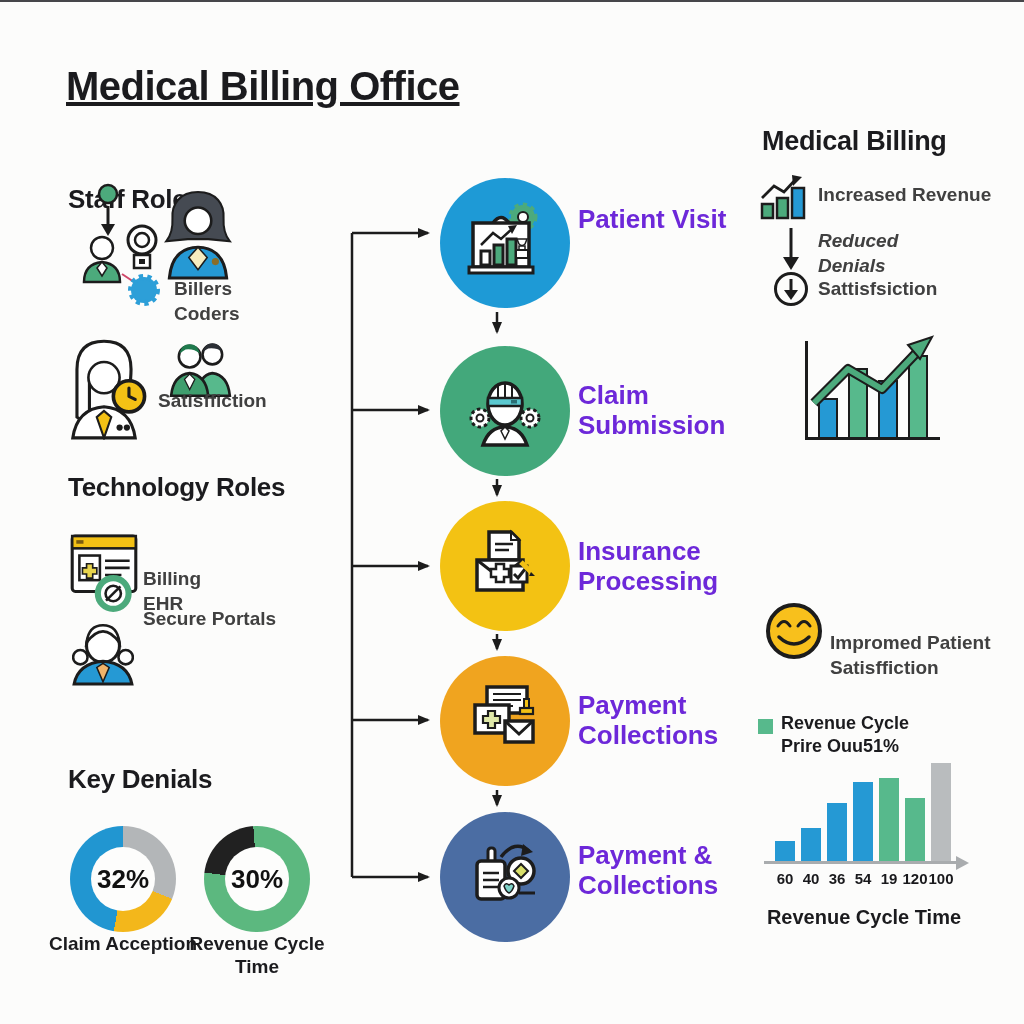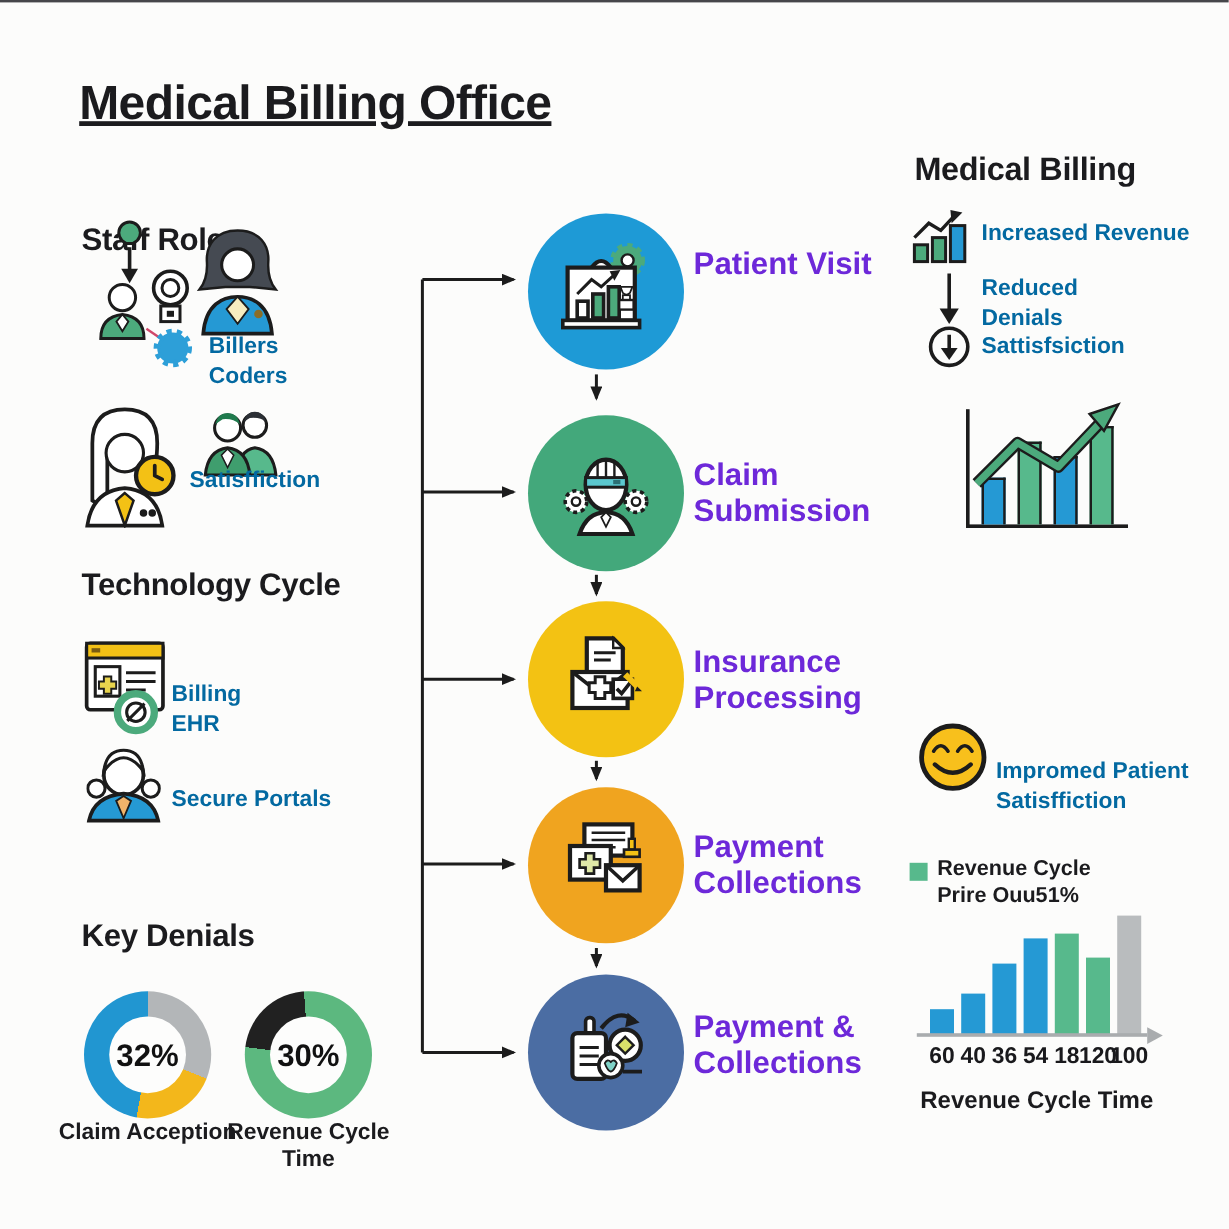--- a/index.html
+++ b/index.html
@@ -7,21 +7,21 @@
     width:1024px;height:1024px;position:relative;overflow:hidden;
     background:#fcfcfb;color:#1b1b1e;
     font-family:"Liberation Sans", sans-serif;
   }
   .abs{position:absolute;}
   .preline{white-space:pre-line;}
   .top-line{position:absolute;top:0;left:0;right:0;height:2px;background:#26262a;opacity:.85;}
 
   .page-title{left:66px;top:64px;font-size:40px;font-weight:bold;letter-spacing:-.5px;text-decoration:underline;}
   .h2{font-size:26px;font-weight:bold;letter-spacing:-.3px;}
-  .item-label{font-size:19px;font-weight:600;line-height:25px;color:#0369a1;}
+  .item-label{font-size:19px;font-weight:600;line-height:25px;color:#404040;}
   .small-label{font-size:18px;font-weight:600;line-height:23px;color:#1b1b1e;}
 
   
   .connector{left:0;top:0;pointer-events:none;}
   .flow-circle{width:130px;height:130px;border-radius:50%;left:440px;
     display:flex;align-items:center;justify-content:center;}
   .flow-label{left:578px;font-size:26px;font-weight:bold;line-height:30px;color:#6d28d9;}
 
   
   .donut{width:106px;height:106px;border-radius:50%;}
@@ -38,21 +38,21 @@
 
   
   .cycle-chart{left:764px;top:758px;width:200px;height:104px;}
   .cycle-baseline{position:absolute;left:0;bottom:-2px;width:192px;height:3px;background:#a9acae;}
   .cycle-arrowhead{position:absolute;left:192px;bottom:-8px;width:0;height:0;
     border-left:13px solid #a9acae;border-top:7px solid transparent;border-bottom:7px solid transparent;}
   .cycle-bars{position:absolute;left:11px;bottom:0;display:flex;align-items:flex-end;gap:6px;}
   .cycle-bars .bar{width:20px;}
   .cycle-labels{left:775px;top:870px;display:flex;gap:6px;padding-left:0;}
   .cycle-labels .bar-label{width:20px;display:flex;justify-content:center;
-    font-size:19px;font-weight:600;white-space:nowrap;color:#19191c;}
+    font-size:15px;font-weight:600;white-space:nowrap;color:#19191c;}
   .cycle-title{left:764px;top:906px;width:200px;text-align:center;font-size:20px;font-weight:bold;}
 
   .legend-square{width:15px;height:15px;background:#57b98c;}
   svg{display:block;}
 </style>
 </head>
 <body>
 
 <div class="top-line"></div>
 
@@ -108,21 +108,21 @@
     <path d="M34,11 Q36,3 43,3 Q50,3 52,11 Q47,7 39,8 Z" fill="#2b2f35"></path>
     <path d="M28,54 Q30,34 43,32 Q58,34 60,54 Z" fill="#57b98c" stroke="#1c1c1c" stroke-width="2.5"></path>
     <circle cx="21" cy="16" r="10.5" fill="#fff" stroke="#1c1c1c" stroke-width="2.5"></circle>
     <path d="M11,13 Q13,4 21,4 Q29,4 31,13 Q25,8 17,9 Z" fill="#1f7a4d"></path>
     <path d="M3,54 Q5,34 21,32 Q37,34 39,54 Z" fill="#3f9e6e" stroke="#1c1c1c" stroke-width="2.5"></path>
     <polygon points="21,33 16,38 21,48 26,38" fill="#fff" stroke="#1c1c1c" stroke-width="1.2"></polygon>
   </svg>
 </div>
 <div class="abs item-label" style="left:158px;top:388px;">Satisffiction</div>
 
-<div class="abs h2" style="left:68px;top:472px;">Technology Cycle</div>
+<div class="abs h2" style="left:68px;top:472px;">Technology Roles</div>
 
 <div class="abs" style="left:70px;top:534px;">
   <svg width="68" height="80" viewBox="0 0 66 78">
     <rect x="2" y="2" width="62" height="54" rx="3" fill="#fff" stroke="#1c1c1c" stroke-width="3"></rect>
     <rect x="2" y="2" width="62" height="12" fill="#f3c115" stroke="#1c1c1c" stroke-width="2.5"></rect>
     <rect x="6" y="6" width="7" height="3.5" fill="#7a5c10"></rect>
     <rect x="9" y="21" width="20" height="24" fill="#fff" stroke="#1c1c1c" stroke-width="2.5"></rect>
     <path d="M16,29 h6 v4 h4 v6 h-4 v4 h-6 v-4 h-4 v-6 h4 Z" fill="#e8d44d" stroke="#1c1c1c" stroke-width="1.6"></path>
     <path d="M34,26 H58 M34,33 H58 M34,40 H50" stroke="#1c1c1c" stroke-width="2.5"></path>
     <circle cx="42" cy="58" r="15" fill="#fff" stroke="#4caa7c" stroke-width="6"></circle>
@@ -136,21 +136,21 @@
 <div class="abs" style="left:72px;top:618px;">
   <svg width="62" height="68" viewBox="0 0 60 66">
     <circle cx="8" cy="38" r="7" fill="#fff" stroke="#1c1c1c" stroke-width="2.5"></circle>
     <circle cx="52" cy="38" r="7" fill="#fff" stroke="#1c1c1c" stroke-width="2.5"></circle>
     <circle cx="30" cy="27" r="16" fill="#fff" stroke="#1c1c1c" stroke-width="3"></circle>
     <path d="M14,24 Q16,7 30,7 Q44,7 46,24 Q38,13 30,13 Q22,13 14,24 Z" fill="#fff" stroke="#1c1c1c" stroke-width="2.5"></path>
     <path d="M2,64 Q6,44 30,42 Q54,44 58,64 Z" fill="#2599d4" stroke="#1c1c1c" stroke-width="3"></path>
     <polygon points="30,44 24,48 30,62 36,48" fill="#f0b36a" stroke="#1c1c1c" stroke-width="1.5"></polygon>
   </svg>
 </div>
-<div class="abs item-label" style="left:143px;top:654px;">Secure Portals</div>
+<div class="abs item-label" style="left:143px;top:606px;">Secure Portals</div>
 
 <div class="abs h2" style="left:68px;top:764px;">Key Denials</div>
 
 <div class="abs donut" style="left: 70px; top: 826px; background: conic-gradient(rgb(179, 182, 184) 0deg, rgb(179, 182, 184) 112deg, rgb(243, 183, 27) 112deg, rgb(243, 183, 27) 190deg, rgb(33, 150, 209) 190deg, rgb(33, 150, 209) 360deg);">
   <div class="hole"></div>
   <div class="pct">32%</div>
 </div>
 <div class="abs donut-label" style="left:33px;top:932px;width:180px;">Claim Acception</div>
 
 <div class="abs donut" style="left: 204px; top: 826px; background: conic-gradient(rgb(92, 184, 127) 0deg, rgb(92, 184, 127) 277deg, rgb(33, 33, 33) 277deg, rgb(33, 33, 33) 356deg, rgb(92, 184, 127) 356deg, rgb(92, 184, 127) 360deg);">
@@ -288,21 +288,21 @@
   </svg>
 </div>
 <div class="abs item-label" style="left:818px;top:182px;">Increased Revenue</div>
 
 <div class="abs" style="left:778px;top:226px;">
   <svg width="26" height="46" viewBox="0 0 26 46">
     <line x1="13" y1="2" x2="13" y2="34" stroke="#1c1c1c" stroke-width="3"></line>
     <polygon points="5,31 21,31 13,44" fill="#1c1c1c"></polygon>
   </svg>
 </div>
-<div class="abs item-label preline" style="left:818px;top:228px;">Reduced
+<div class="abs item-label preline" style="left:818px;top:228px;font-style:italic;">Reduced
 Denials</div>
 
 <div class="abs" style="left:772px;top:270px;">
   <svg width="38" height="38" viewBox="0 0 38 38">
     <circle cx="19" cy="19" r="15.5" fill="none" stroke="#1c1c1c" stroke-width="3"></circle>
     <line x1="19" y1="9" x2="19" y2="22" stroke="#1c1c1c" stroke-width="3"></line>
     <polygon points="12,20 26,20 19,30" fill="#1c1c1c"></polygon>
   </svg>
 </div>
 <div class="abs item-label" style="left:818px;top:276px;">Sattisfsiction</div>
@@ -347,17 +347,17 @@
       <div class="bar" style="height: 99px; background: rgb(185, 188, 190);"></div>
     </div>
   <div class="cycle-baseline"></div>
   <div class="cycle-arrowhead"></div>
 </div>
 <div class="abs cycle-labels">
     <span class="bar-label">60</span>
     <span class="bar-label">40</span>
     <span class="bar-label">36</span>
     <span class="bar-label">54</span>
-    <span class="bar-label">18</span>
+    <span class="bar-label">19</span>
     <span class="bar-label">120</span>
     <span class="bar-label">100</span>
   </div>
 <div class="abs cycle-title">Revenue Cycle Time</div>
 
 </body></html>

